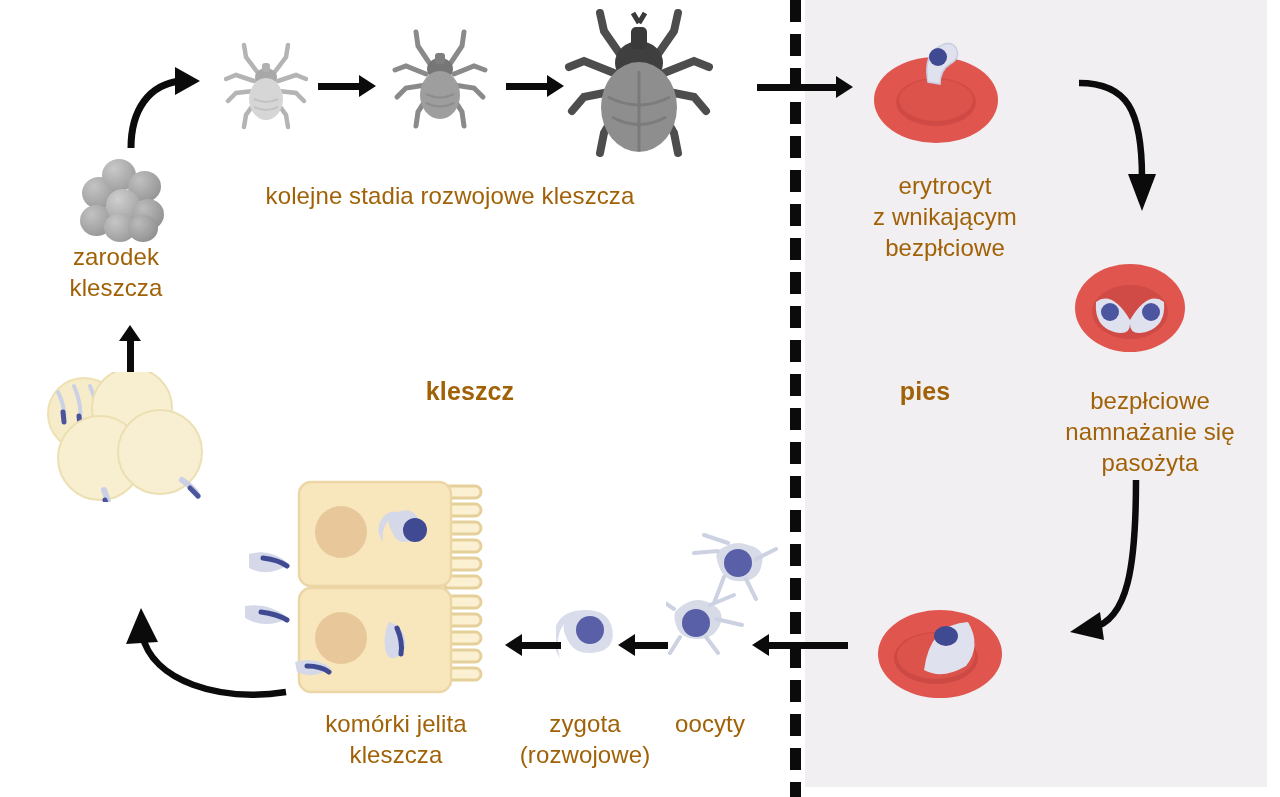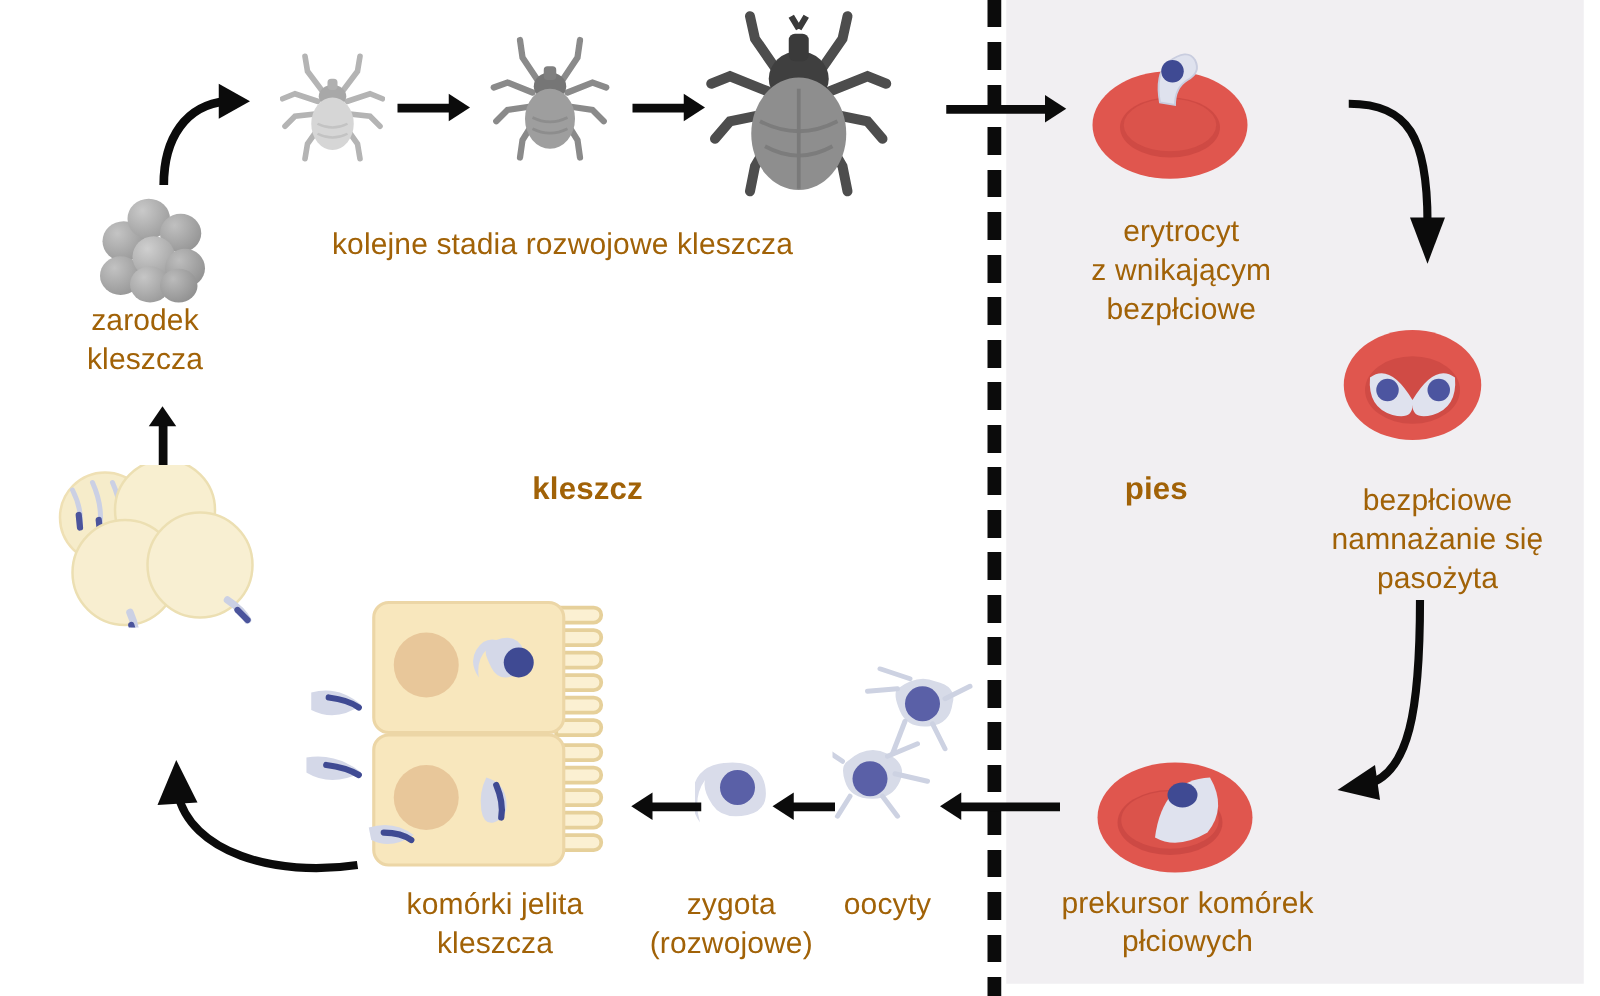--- a/index.html
+++ b/index.html
@@ -228,22 +228,20 @@
   <div class="rbc" style="left:872px;top:596px;width:142px;height:112px;">
     <svg width="142" height="112" viewBox="0 0 142 112">
       <ellipse cx="68" cy="58" rx="62" ry="44" fill="#e0564e"></ellipse>
       <ellipse cx="64" cy="62" rx="42" ry="26" fill="#cd4944"></ellipse>
       <ellipse cx="64" cy="60" rx="39" ry="23" fill="#db534b"></ellipse>
       <path d="M52,74 q6,-46 44,-48 q14,24 -2,44 q-24,14 -42,4 z" fill="#dfe2ee"></path>
       <ellipse cx="74" cy="40" rx="12" ry="10" fill="#3f4a93"></ellipse>
     </svg>
   </div>
 
-  <div class="lbl" style="left:820px;top:707px;width:260px;">prekursor komórek
-płciowych</div>
 
   <div class="arrow ar-left" style="left:752px;top:645px;width:96px;">
     <div class="shaft" style="left:16px;width:80px;"></div>
     <div class="head" style="left:0;"></div>
   </div>
 
   <div style="position:absolute;left:666px;top:533px;width:122px;height:122px;">
     <svg width="122" height="122" viewBox="0 0 122 122">
       <g fill="#d7dbe8">
         <path d="M52,18 q16,-12 30,-6 q18,4 14,18 q-2,16 -18,18 q-18,2 -24,-12 q-6,-14 -2,-18 z"></path>

